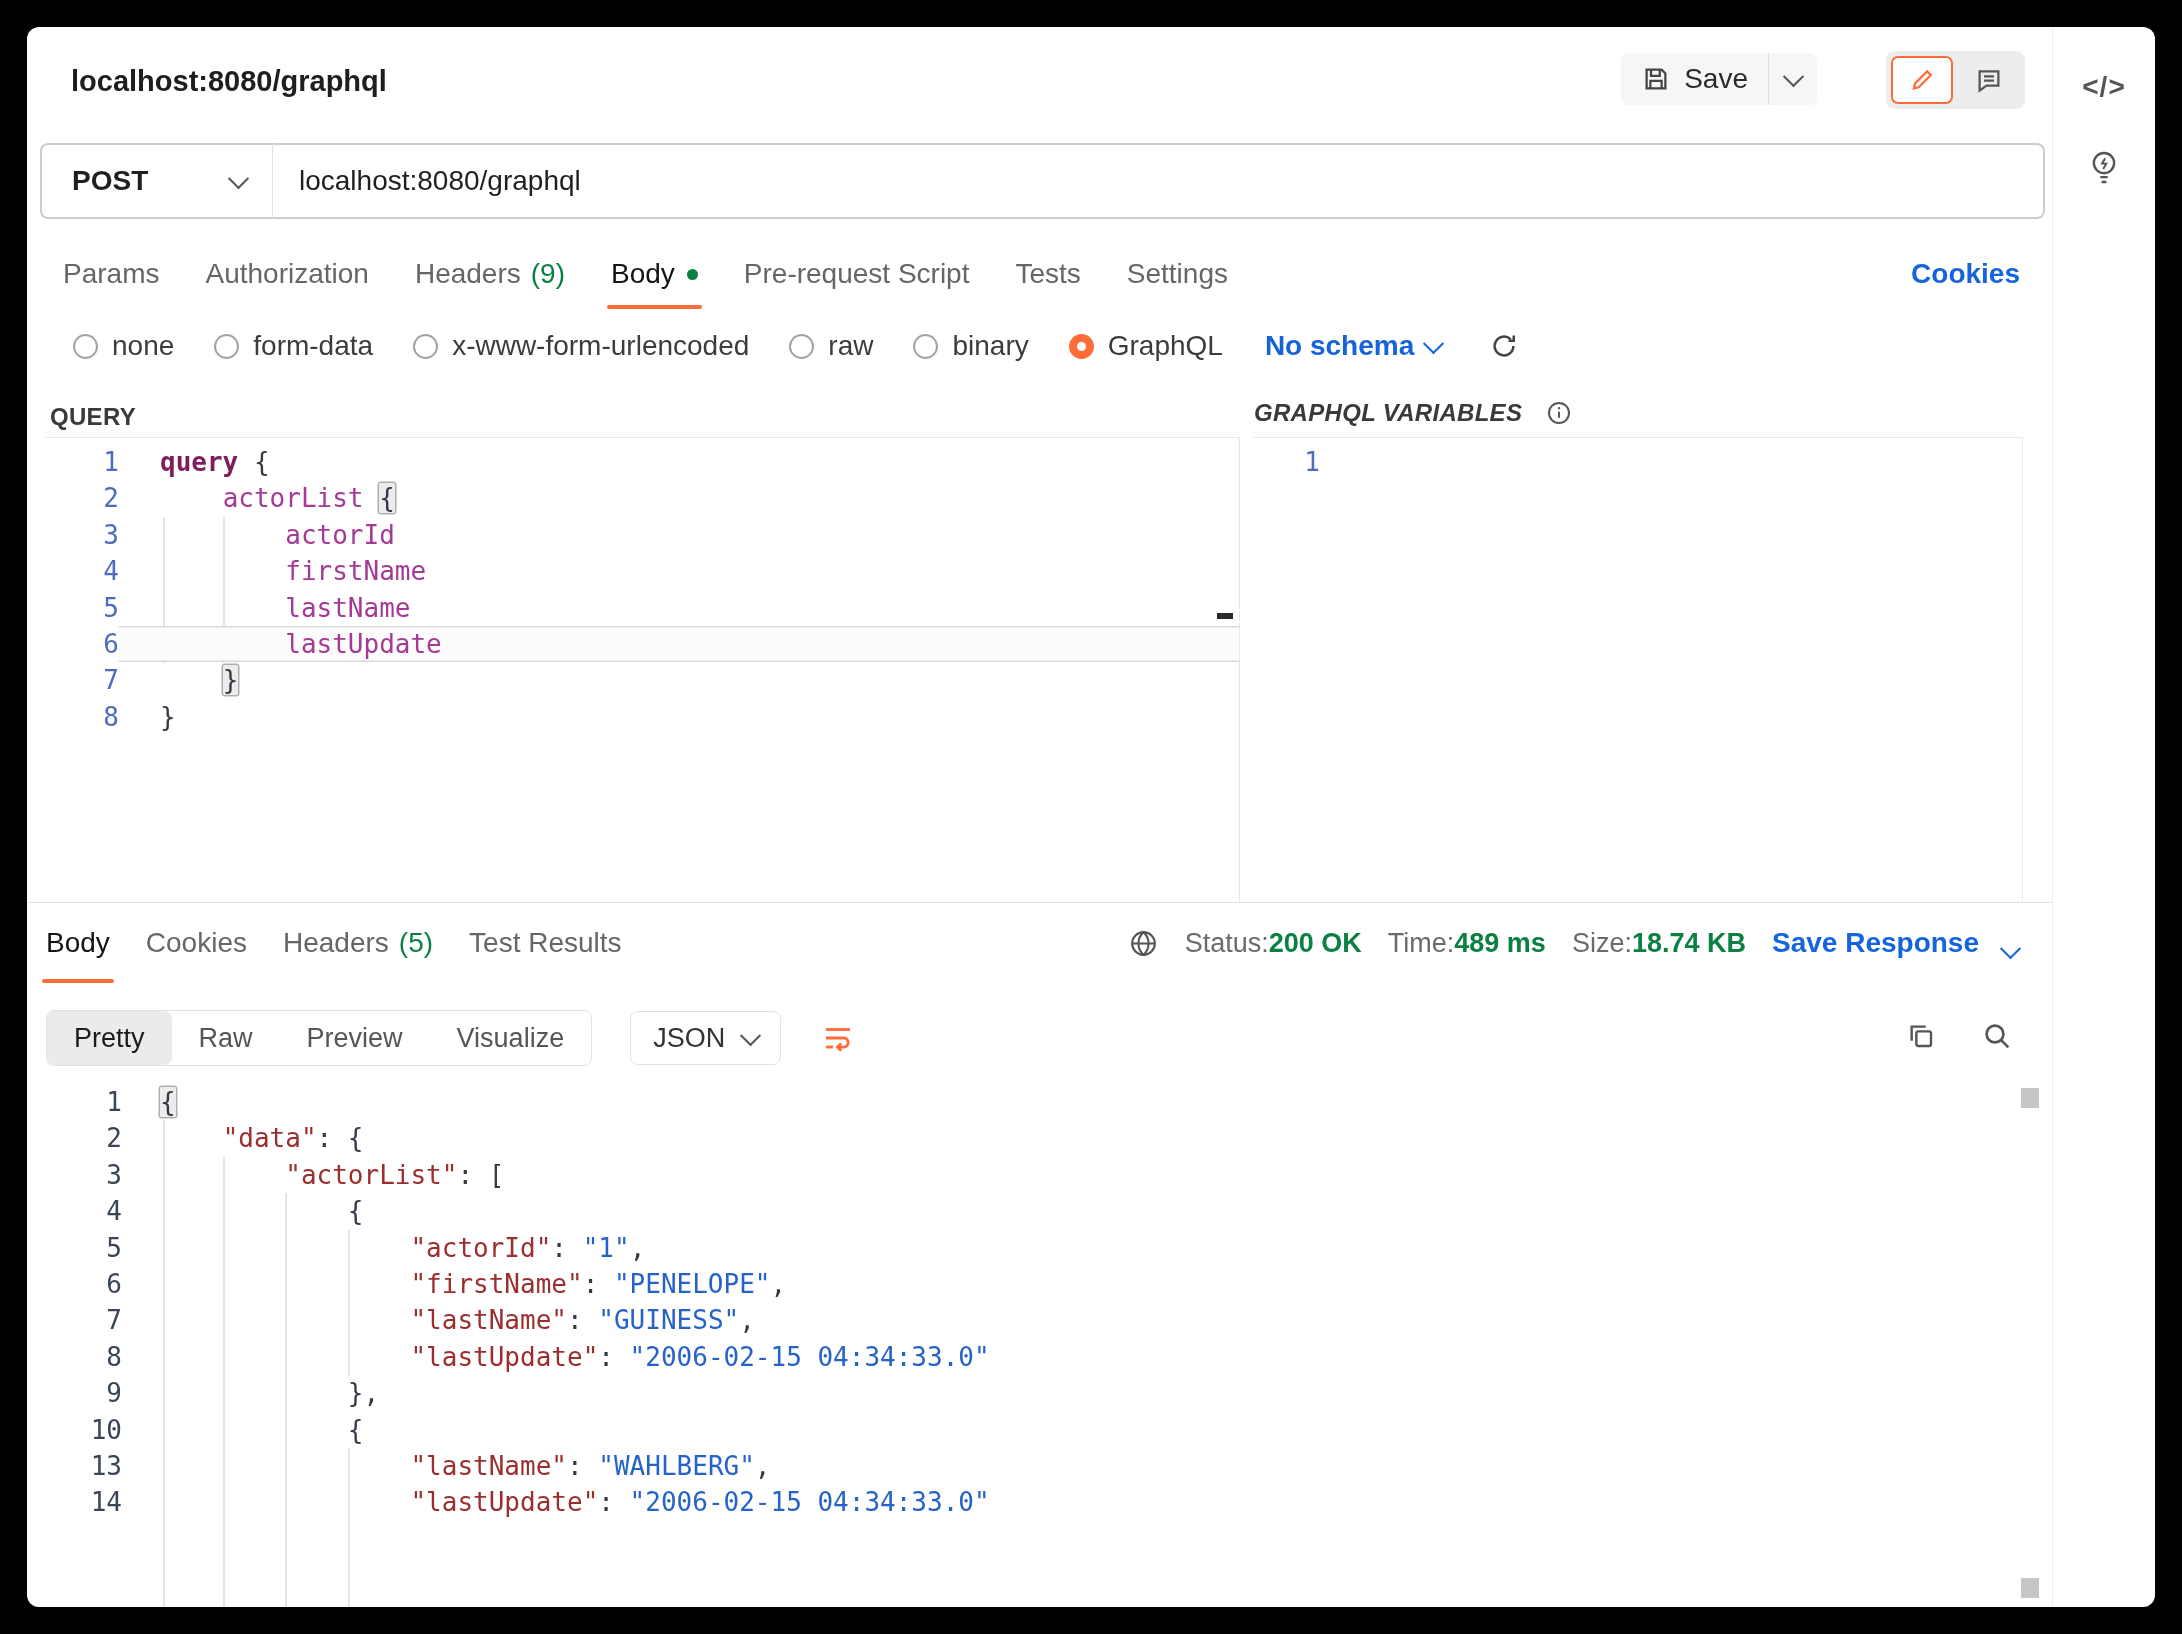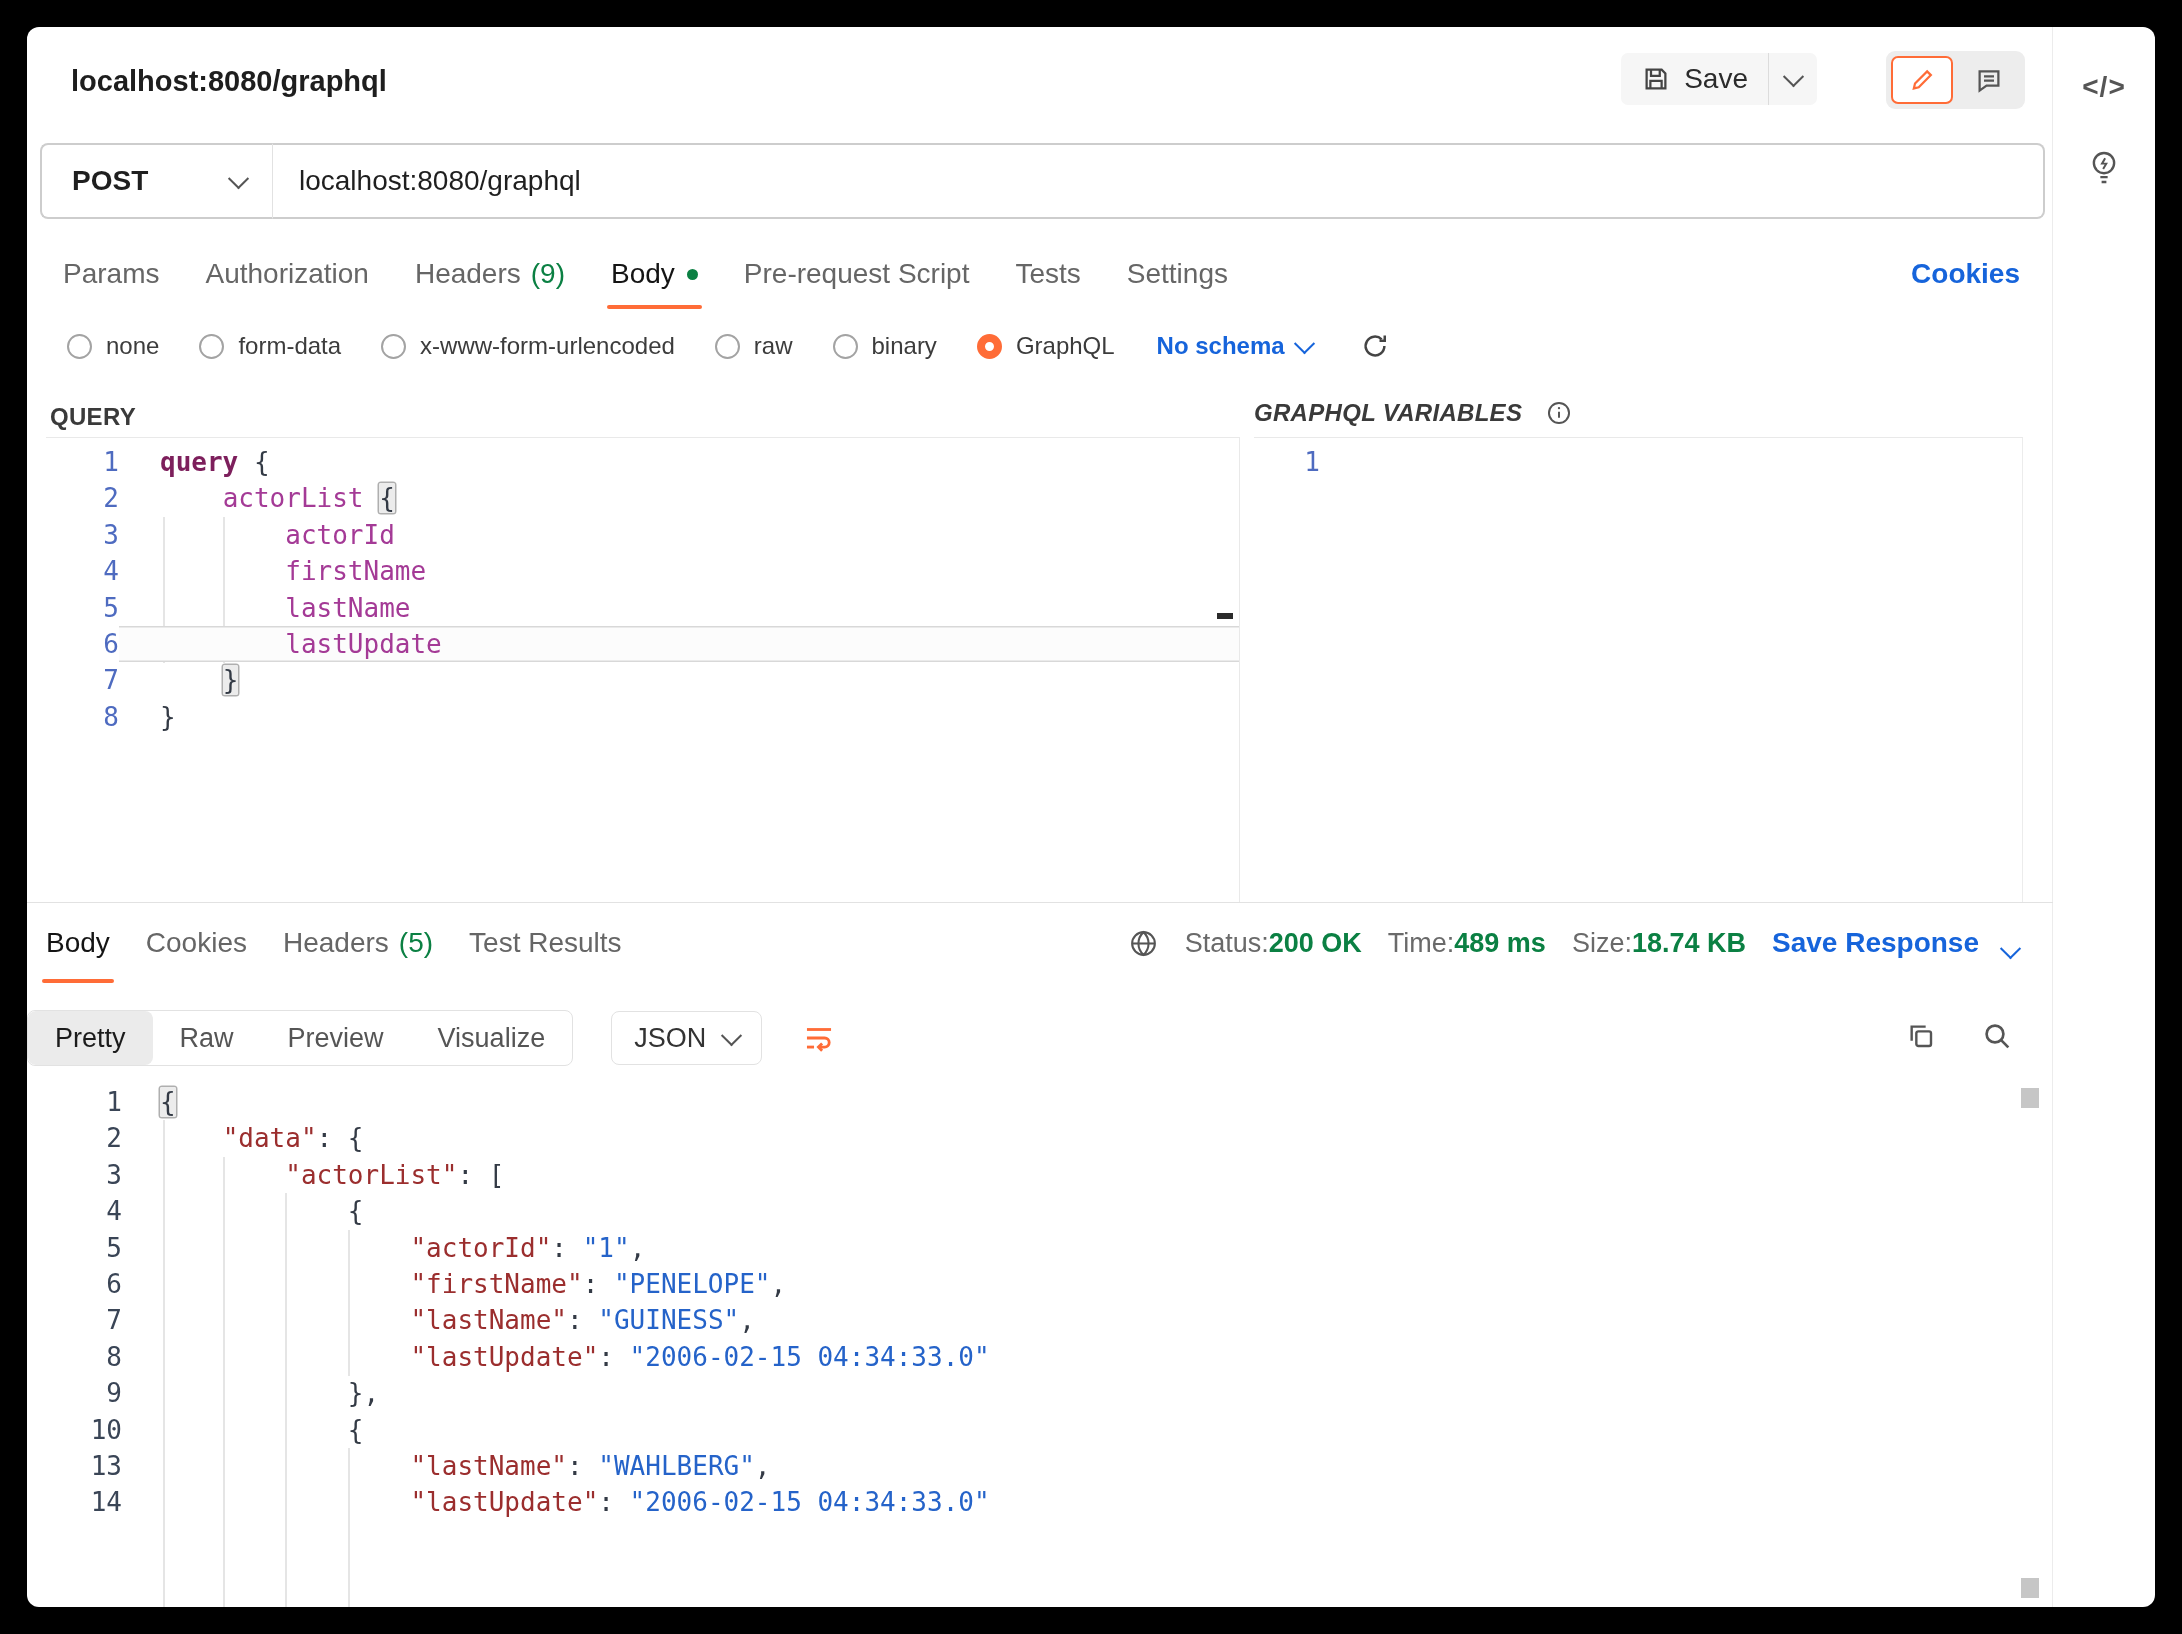--- a/index.html
+++ b/index.html
@@ -43,21 +43,21 @@
   
   .req-tabs{position:absolute;left:0;right:0;top:212px;height:70px;display:flex;align-items:center;padding-left:36px;gap:46px;font-size:28px;color:#666;box-sizing:border-box;}
   .tab{position:relative;display:flex;align-items:center;gap:10px;height:100%;cursor:default;}
   .tab .count{color:var(--green);}
   .tab.active{color:#141414;font-weight:500;}
   .tab.active::after{content:"";position:absolute;left:-4px;right:-4px;bottom:0;height:4px;background:var(--orange);border-radius:2px;}
   .tab .dot{width:11px;height:11px;border-radius:50%;background:var(--green);margin-left:2px;}
   .cookies{margin-left:auto;margin-right:33px;color:var(--blue);font-weight:600;font-size:28px;}
 
   
-  .modes-row{position:absolute;left:4px;right:0;top:288px;height:62px;display:flex;align-items:center;padding-left:36px;gap:40px;font-size:24px;color:#3C3C3C;box-sizing:border-box;}
+  .modes-row{position:absolute;left:10px;right:0;top:288px;height:62px;display:flex;align-items:center;padding-left:36px;gap:40px;font-size:28px;color:#3C3C3C;box-sizing:border-box;}
   .mode{display:flex;align-items:center;gap:14px;}
   .radio{width:25px;height:25px;border-radius:50%;border:2.5px solid #A3A3A3;box-sizing:border-box;background:#fff;flex:none;}
   .mode.selected .radio{border:8px solid var(--orange);}
   .schema{display:flex;align-items:center;gap:12px;color:var(--blue);font-weight:600;margin-left:2px;}
   .refresh{margin-left:8px;display:flex;align-items:center;}
 
   
   .editors{position:absolute;left:0;right:0;top:364px;height:512px;border-bottom:1px solid #E2E2E2;box-sizing:border-box;}
   .pane-label{font-size:24px;font-weight:700;color:#3A3A3A;letter-spacing:.3px;}
   .query-pane{position:absolute;left:19px;top:0;width:1194px;height:100%;}
@@ -89,21 +89,21 @@
   .cursor-mark{position:absolute;right:6px;top:175px;width:16px;height:6px;background:#2B2B2B;}
 
   
   .resp-tabs{position:absolute;left:0;right:0;top:876px;height:80px;display:flex;align-items:center;padding-left:19px;gap:36px;font-size:28px;color:#666;box-sizing:border-box;}
   .meta{display:flex;align-items:center;margin-left:auto;margin-right:35px;gap:26px;font-size:27px;color:#6A6A6A;font-weight:400;}
   .meta .grp{display:flex;align-items:center;white-space:nowrap;}
   .meta .val{color:var(--green);font-weight:600;}
   .save-resp{color:var(--blue);font-weight:600;display:flex;align-items:flex-end;gap:24px;font-size:28px;}
 
   
-  .resp-toolbar{position:absolute;left:0;right:0;top:972px;height:78px;display:flex;align-items:center;box-sizing:border-box;}
+  .resp-toolbar{position:absolute;left:0;right:0;top:972px;height:78px;display:flex;align-items:center;padding-left:19px;box-sizing:border-box;}
   .seg{display:flex;align-items:stretch;height:54px;border:1.5px solid #E2E2E2;border-radius:8px;overflow:hidden;}
   .seg-item{display:flex;align-items:center;padding:0 27px;font-size:27px;color:#555;}
   .seg-item.active{background:#EBEBEB;color:#1C1C1C;border-radius:8px;}
   .json-dd{margin-left:38px;height:54px;border:1.5px solid #E2E2E2;border-radius:8px;display:flex;align-items:center;gap:18px;padding:0 22px;font-size:27px;color:#333;box-sizing:border-box;}
   .json-dd .chev{color:#555;}
   .wrap-btn{margin-left:40px;display:flex;align-items:center;}
   .tool-right{margin-left:auto;margin-right:40px;display:flex;align-items:center;gap:44px;}
 
   
   .resp-editor{position:absolute;left:0;right:0;top:1055px;bottom:0;overflow:hidden;font-family:"DejaVu Sans Mono",monospace;font-size:26px;line-height:36.4px;}

